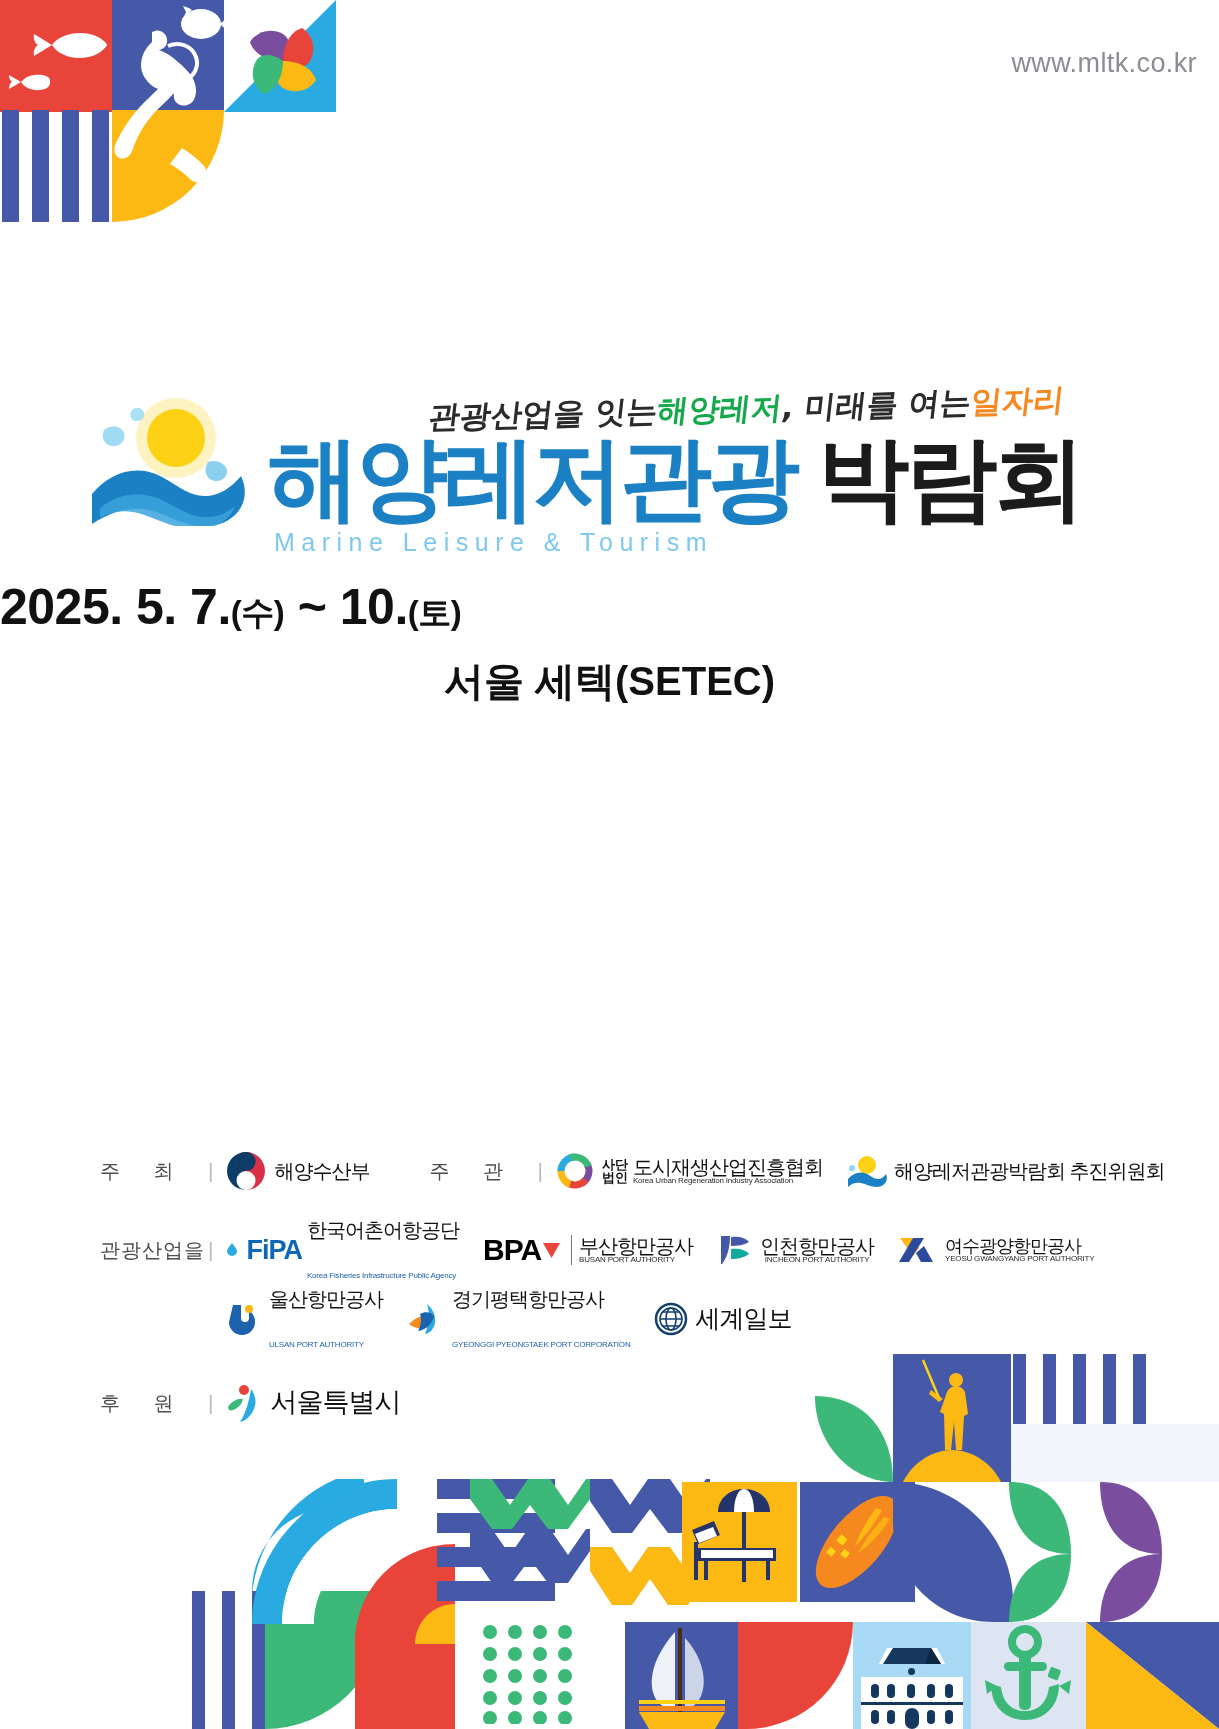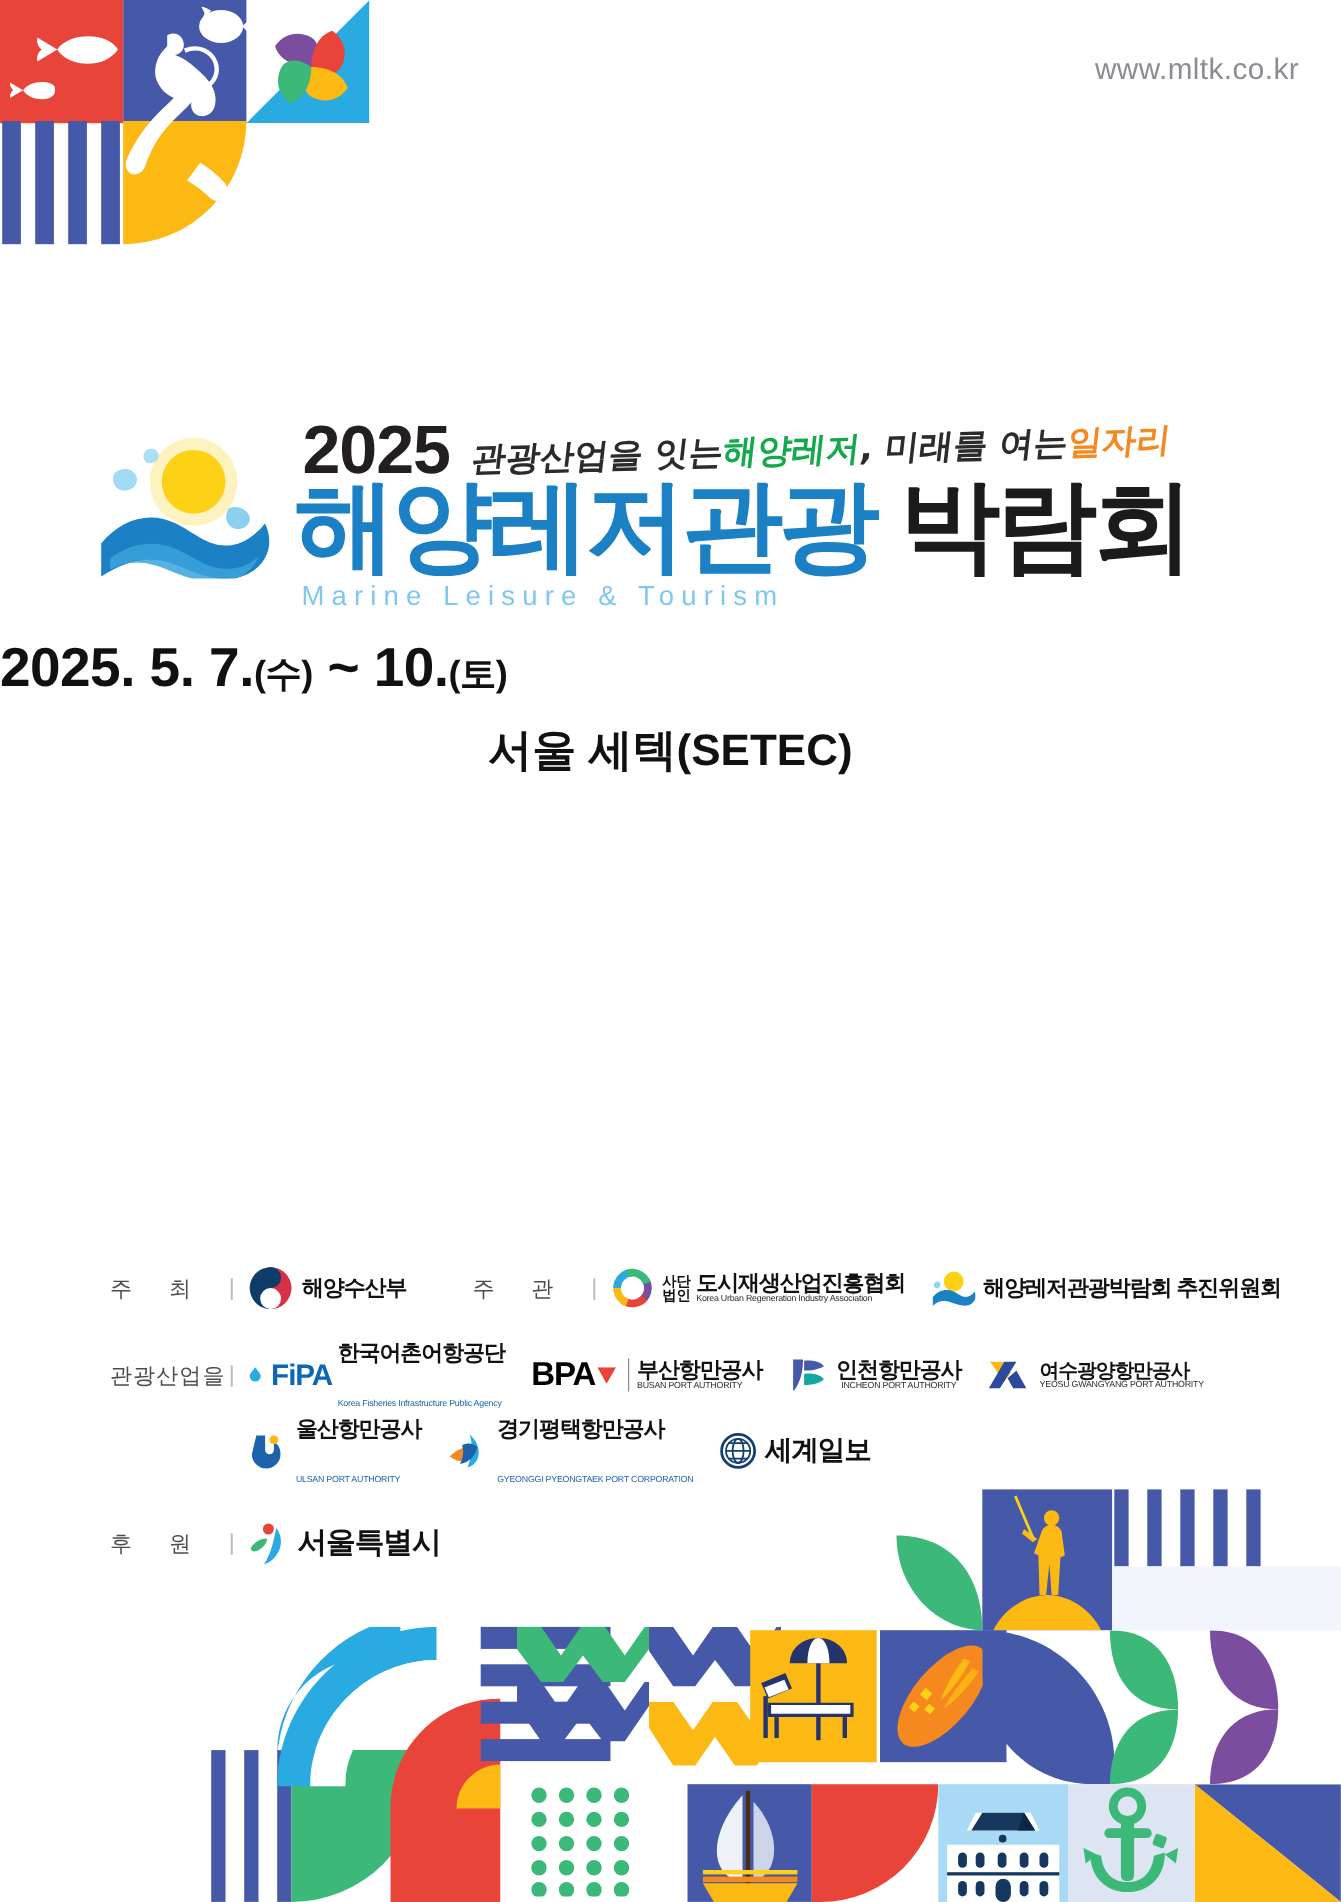--- a/index.html
+++ b/index.html
@@ -32,21 +32,21 @@
 
   .fish-a { position:absolute; left:30px; top:28px; width:78px; height:34px; }
   .fish-b { position:absolute; left:8px; top:72px; width:42px; height:20px; }
   .fish-c { position:absolute; left:178px; top:6px; width:50px; height:38px; }
   .diver  { position:absolute; left:112px; top:28px; width:106px; height:165px; }
 
   .pinwheel { position:absolute; left:244px; top:22px; width:78px; height:78px; }
 
   
   .url {
-    position:absolute; right:38px; top:48px;
+    position:absolute; right:22px; top:48px;
     font-size:27px; color:#8c8c92; letter-spacing:.4px;
   }
 
   
   .logoblock { position:absolute; left:90px; top:368px; width:1060px; height:200px; }
   .sunwave { position:absolute; left:0; top:28px; width:185px; height:130px; }
 
   .year {
     position:absolute; left:185px; top:6px;
     font-size:62px; font-weight:700; letter-spacing:-1px; color:#231f20;
@@ -95,21 +95,21 @@
   .sp-label {
     font-size:20px; color:#4d4d4d; letter-spacing:14px;
     width:108px; flex:0 0 108px; white-space:nowrap;
   }
   .sp-label.tight { letter-spacing:1px; }
   .sp-sep { color:#b9b9bd; font-size:21px; margin:0 12px 0 0; }
 
   .sp-item { display:flex; align-items:center; margin-right:24px; }
   .sp-mark { flex:0 0 auto; margin-right:7px; display:block; }
   .sp-text { line-height:1.02; }
-  .sp-ko { font-size:20px; font-weight:700; color:#111; white-space:nowrap; letter-spacing:-1px; }
+  .sp-ko { font-size:20px; font-weight:400; color:#111; white-space:nowrap; letter-spacing:-1px; }
   .sp-ko.sm { font-size:18px; }
   .sp-en { font-size:8px; font-weight:400; color:#2b2b2b; white-space:nowrap; letter-spacing:-0.2px; }
   .sp-en.blue { color:#1c62ad;margin-top:32px; }
 
   .fipa-word { font-size:27px; font-weight:800; color:#0d67b6; letter-spacing:-1px; }
   .bpa-word  { font-size:30px; font-weight:800; color:#000000; letter-spacing:-1px; }
   .vbar { width:1px; height:30px; background:#7b7b80; margin:0 7px; }
 
   
   .bottom { position:absolute; left:0; bottom:0; width:1219px; height:500px; }
@@ -168,21 +168,20 @@
     <svg class="sunwave" viewBox="0 0 185 130">
       <circle cx="86" cy="42" r="40" fill="#fdf3c0"></circle>
       <circle cx="86" cy="42" r="29" fill="#fcd116"></circle>
       <path fill="#8fd4f2" d="M14 34c8-6 17-4 20 3 2 6-2 12-9 13-8 1-15-6-11-16z" opacity=".85"></path>
       <path fill="#8fd4f2" d="M42 14c5-4 11-2 12 3 1 4-2 8-7 8-5 1-9-5-5-11z" opacity=".75"></path>
       <path fill="#6fc4ec" d="M118 66c8-3 17 1 19 8 1 6-4 11-11 11-8 0-14-9-8-19z" opacity=".8"></path>
       <path fill="#1b80c4" d="M2 98c18-22 44-30 68-18 16 8 28 20 45 20 14 0 26-8 36-20 12 26-6 48-32 50-24 2-42-12-60-16-21-4-38 2-57 14z"></path>
       <path fill="#3aa3dd" d="M10 112c20-16 44-18 66-6 14 7 26 16 42 15 10 0 19-4 27-11-6 16-22 24-42 23-24-1-42-14-60-17-12-2-23 0-33 6z" opacity=".85"></path>
     </svg>
 
-    <div class="year">2025</div>
 
     <div class="tagline">
       <span class="tg-dark">관광산업을 잇는 </span><span class="tg-green">해양레저</span><span class="tg-dark">, 미래를 여는 </span><span class="tg-orange">일자리</span>
     </div>
 
     <div class="maintitle">
       <span class="mt-blue">해양레저관광</span>
       <span class="mt-dark">박람회</span>
     </div>
 

